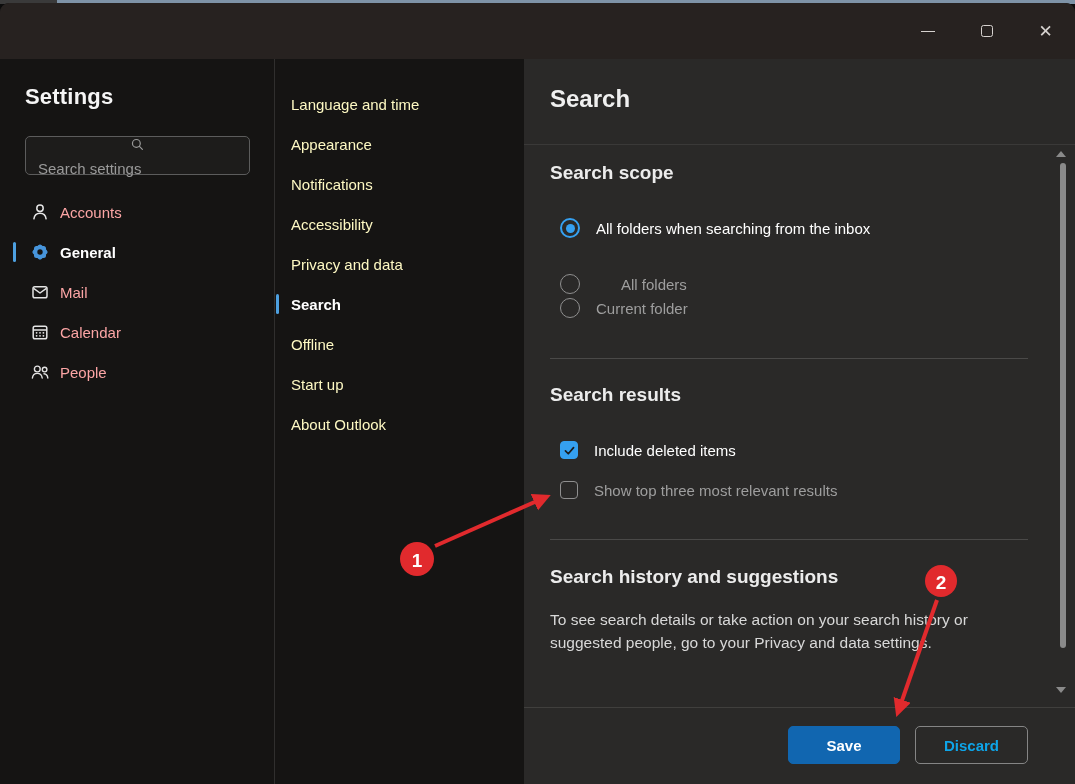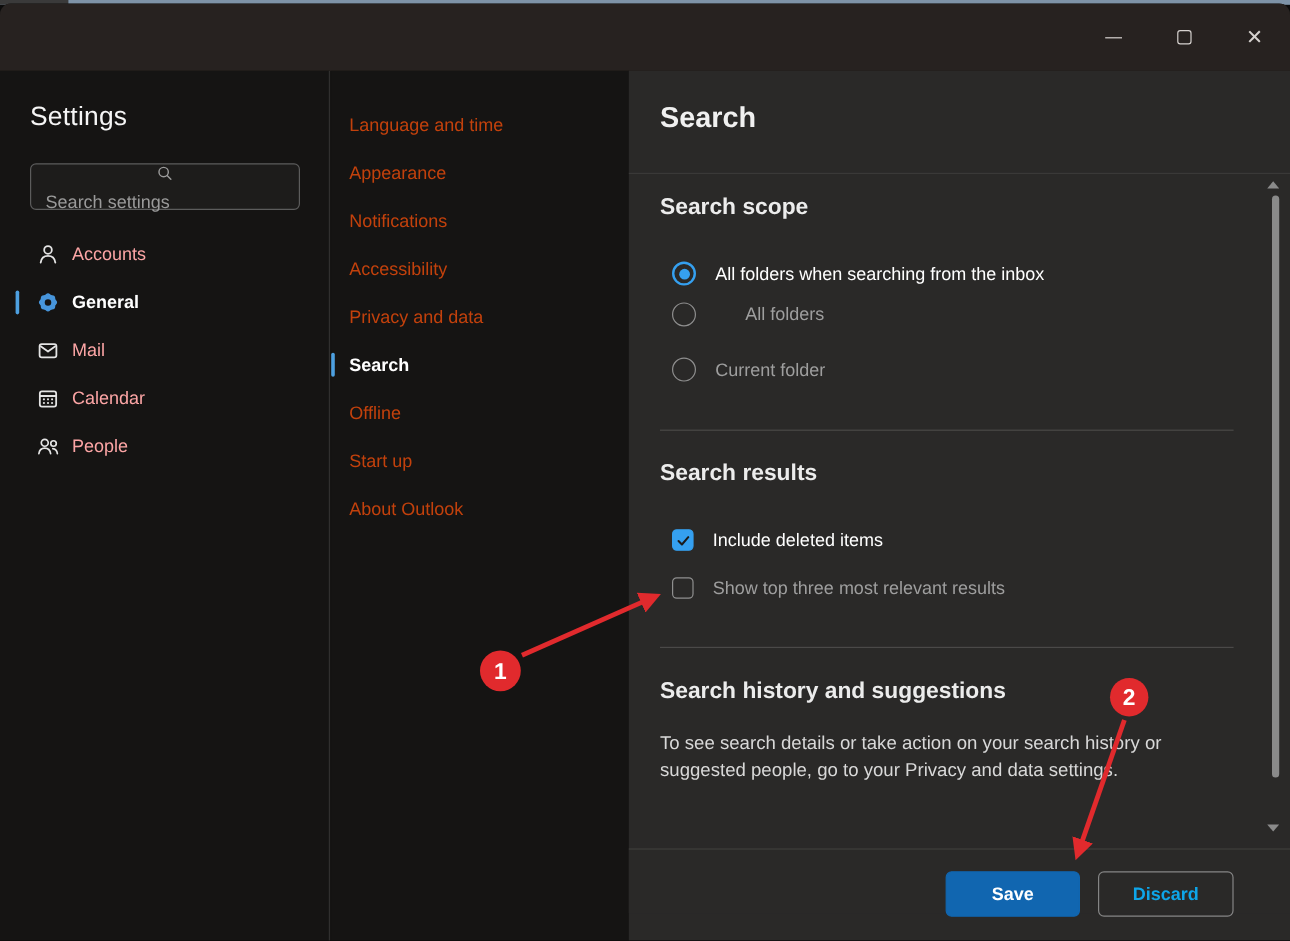--- a/index.html
+++ b/index.html
@@ -24,41 +24,41 @@
   .min-glyph { width:14px; height:0; border-top:1.6px solid #d6d2cf; display:block; }
   .max-glyph { width:12px; height:12px; border:1.4px solid #d6d2cf; border-radius:2.5px; display:block; }
   .close-glyph { font-size:17px; line-height:1; color:#d6d2cf; }
 
   
   .sidebar { position:absolute; top:56px; left:0; width:275px; height:725px; background:#151413; border-right:1px solid #302f2e; }
   .navcol  { position:absolute; top:56px; left:276px; width:248px; height:725px; background:#151413; }
   .panel   { position:absolute; top:56px; left:524px; width:551px; height:725px; background:#2a2928; }
 
   
-  .settings-title { position:absolute; top:25px; left:25px; font-size:22px; font-weight:400; color:#f5f5f5; letter-spacing:.2px; }
+  .settings-title { position:absolute; top:25px; left:25px; font-size:22px; font-weight:700; color:#f5f5f5; letter-spacing:.2px; }
   .search-box {
     position:absolute; top:77px; left:25px; width:225px; height:39px;
     border:1px solid #5c5c5c; border-radius:5px; background:#1d1c1b;
     display:flex; align-items:center; padding:0 10px; gap:8px;flex-direction:column;
   }
   .search-box svg { flex:0 0 auto; }
   .search-box input {
     flex:1; min-width:0; background:transparent; border:none; outline:none;
     font-family:inherit; font-size:15px; color:#cfcfcf;
   }
   .search-box input::placeholder { color:#9a9a9a; }
   .side-list { position:absolute; top:133px; left:0; width:275px; }
   .side-item { position:relative; height:40px; display:flex; align-items:center; padding-left:30px; gap:10px; color:#fca5a5; font-size:15px; cursor:default; }
   .side-item .icon { width:20px; height:20px; display:flex; align-items:center; justify-content:center; }
   .side-item.selected { color:#ffffff; font-weight:700; }
   .side-item .sel-bar { position:absolute; left:13px; top:10px; width:3px; height:20px; border-radius:2px; background:#4da0e0; }
 
   
   .nav-list { position:absolute; top:25px; left:0; width:248px; }
-  .nav-item { position:relative; height:40px; display:flex; align-items:center; padding-left:15px; color:#c2410c; font-size:15px; cursor:default; }
+  .nav-item { position:relative; height:40px; display:flex; align-items:center; padding-left:15px; color:#fef9c3; font-size:15px; cursor:default; }
   .nav-item.selected { color:#ffffff; font-weight:700; }
   .nav-item .sel-bar { position:absolute; left:0; top:10px; width:3px; height:20px; border-radius:2px; background:#4da0e0; }
 
   
   .panel-header { position:absolute; top:0; left:0; width:551px; height:86px; border-bottom:1px solid #3a3938; }
   .panel-title { position:absolute; top:26px; left:26px; font-size:24px; font-weight:600; color:#f0f0f0; }
   .panel-scroll { position:absolute; top:87px; left:0; width:551px; height:561px; }
   .section-heading { position:absolute; left:26px; font-size:19px; font-weight:600; color:#ececec; }
   .divider { position:absolute; left:26px; width:478px; height:1px; background:#4a4948; }
 
@@ -227,21 +227,21 @@
         <div class="panel-title">Search</div>
       </div>
 
       <div class="panel-scroll">
         <div class="section-heading" style="top:16px;">Search scope</div>
 
         <div class="opt-row on" style="top:62px;">
           <span class="radio checked"></span>
           <span class="opt-label">All folders when searching from the inbox</span>
         </div>
-        <div class="opt-row" style="top:96px;gap:41px;">
+        <div class="opt-row" style="top:118px;gap:41px;">
           <span class="radio"></span>
           <span class="opt-label">All folders</span>
         </div>
         <div class="opt-row" style="top:142px;">
           <span class="radio"></span>
           <span class="opt-label">Current folder</span>
         </div>
 
         <div class="divider" style="top:212px;"></div>
 

